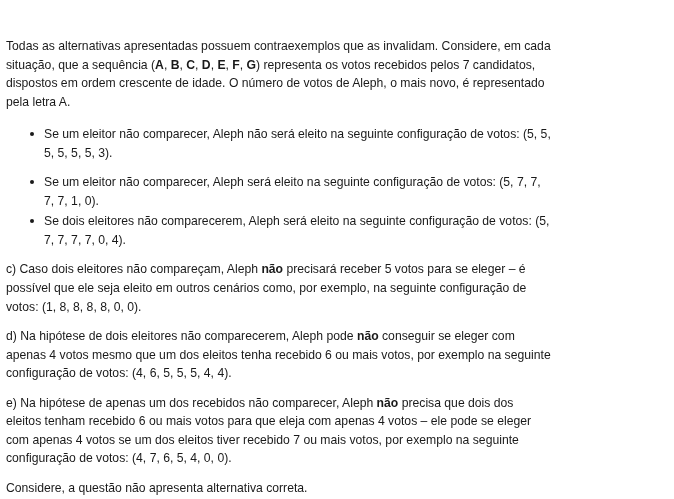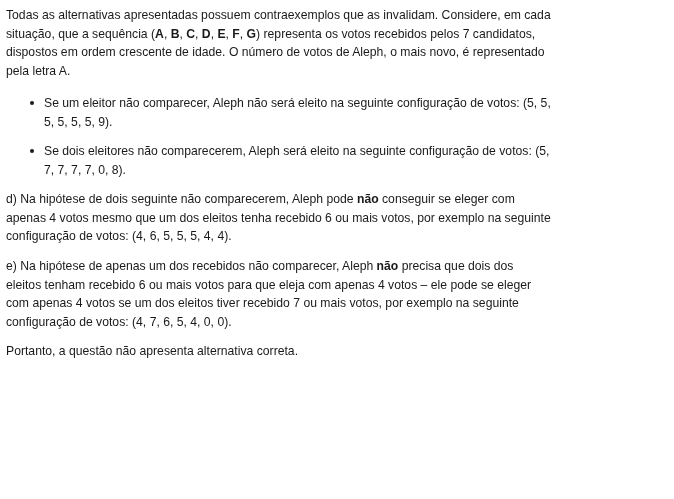--- a/index.html
+++ b/index.html
@@ -13,20 +13,21 @@
     font-family: "Liberation Sans", sans-serif;
     color: #1a1a1a;
     font-size: 12.2px;
     line-height: 1.52;
     overflow: hidden;
   }
   .page {
     padding: 6px 8px 0 6px;
     box-sizing: border-box;
     width: 559px;
+    margin-top: 31px;
   }
   p {
     margin: 0 0 0 0;
     padding: 0;
   }
   .para {
     margin-bottom: 11px;
   }
   .intro {
     margin-bottom: 14px;
@@ -62,32 +63,36 @@
 <body>
 
 <div class="page">
 
   <p class="para intro">
     <span>Todas as alternativas apresentadas possuem contraexemplos que as invalidam. Considere, em cada situação, que a sequência (</span><b>A</b><span>, </span><b>B</b><span>, </span><b>C</b><span>, </span><b>D</b><span>, </span><b>E</b><span>, </span><b>F</b><span>, </span><b>G</b><span>) representa os votos recebidos pelos 7 candidatos, dispostos em ordem crescente de idade. O número de votos de Aleph, o mais novo, é representado pela letra A.</span>
   </p>
 
 
   <ul class="bullets">
-    <li>Se um eleitor não comparecer, Aleph não será eleito na seguinte configuração de votos: (5, 5, 5, 5, 5, 5, 9).</li>
+    <li>Se um eleitor não comparecer, Aleph não será eleito na seguinte configuração de votos: (5, 5, 5, 5, 5, 5, 3).</li>
   </ul>
 
 
   <ul class="bullets">
-    <li>Se dois eleitores não comparecerem, Aleph será eleito na seguinte configuração de votos: (5, 7, 7, 7, 7, 0, 8).</li>
+    <li>Se um eleitor não comparecer, Aleph será eleito na seguinte configuração de votos: (5, 7, 7, 7, 7, 1, 0).</li>
+    <li>Se dois eleitores não comparecerem, Aleph será eleito na seguinte configuração de votos: (5, 7, 7, 7, 7, 0, 4).</li>
   </ul>
 
+  <p class="para">
+    <span>c) Caso dois eleitores não compareçam, Aleph </span><b>não</b><span> precisará receber 5 votos para se eleger – é possível que ele seja eleito em outros cenários como, por exemplo, na seguinte configuração de votos: (1, 8, 8, 8, 8, 0, 0).</span>
+  </p>
 
   <p class="para">
-    <span>d) Na hipótese de dois seguinte não comparecerem, Aleph pode </span><b>não</b><span> conseguir se eleger com apenas 4 votos mesmo que um dos eleitos tenha recebido 6 ou mais votos, por exemplo na seguinte configuração de votos: (4, 6, 5, 5, 5, 4, 4).</span>
+    <span>d) Na hipótese de dois eleitores não comparecerem, Aleph pode </span><b>não</b><span> conseguir se eleger com apenas 4 votos mesmo que um dos eleitos tenha recebido 6 ou mais votos, por exemplo na seguinte configuração de votos: (4, 6, 5, 5, 5, 4, 4).</span>
   </p>
 
   <p class="para">
     <span>e) Na hipótese de apenas um dos recebidos não comparecer, Aleph </span><b>não</b><span> precisa que dois dos eleitos tenham recebido 6 ou mais votos para que eleja com apenas 4 votos – ele pode se eleger com apenas 4 votos se um dos eleitos tiver recebido 7 ou mais votos, por exemplo na seguinte configuração de votos: (4, 7, 6, 5, 4, 0, 0).</span>
   </p>
 
-  <p class="para final">Portanto, a questão não apresenta alternativa correta.</p>
+  <p class="para final">Considere, a questão não apresenta alternativa correta.</p>
 
 </div>
 
 </body></html>

